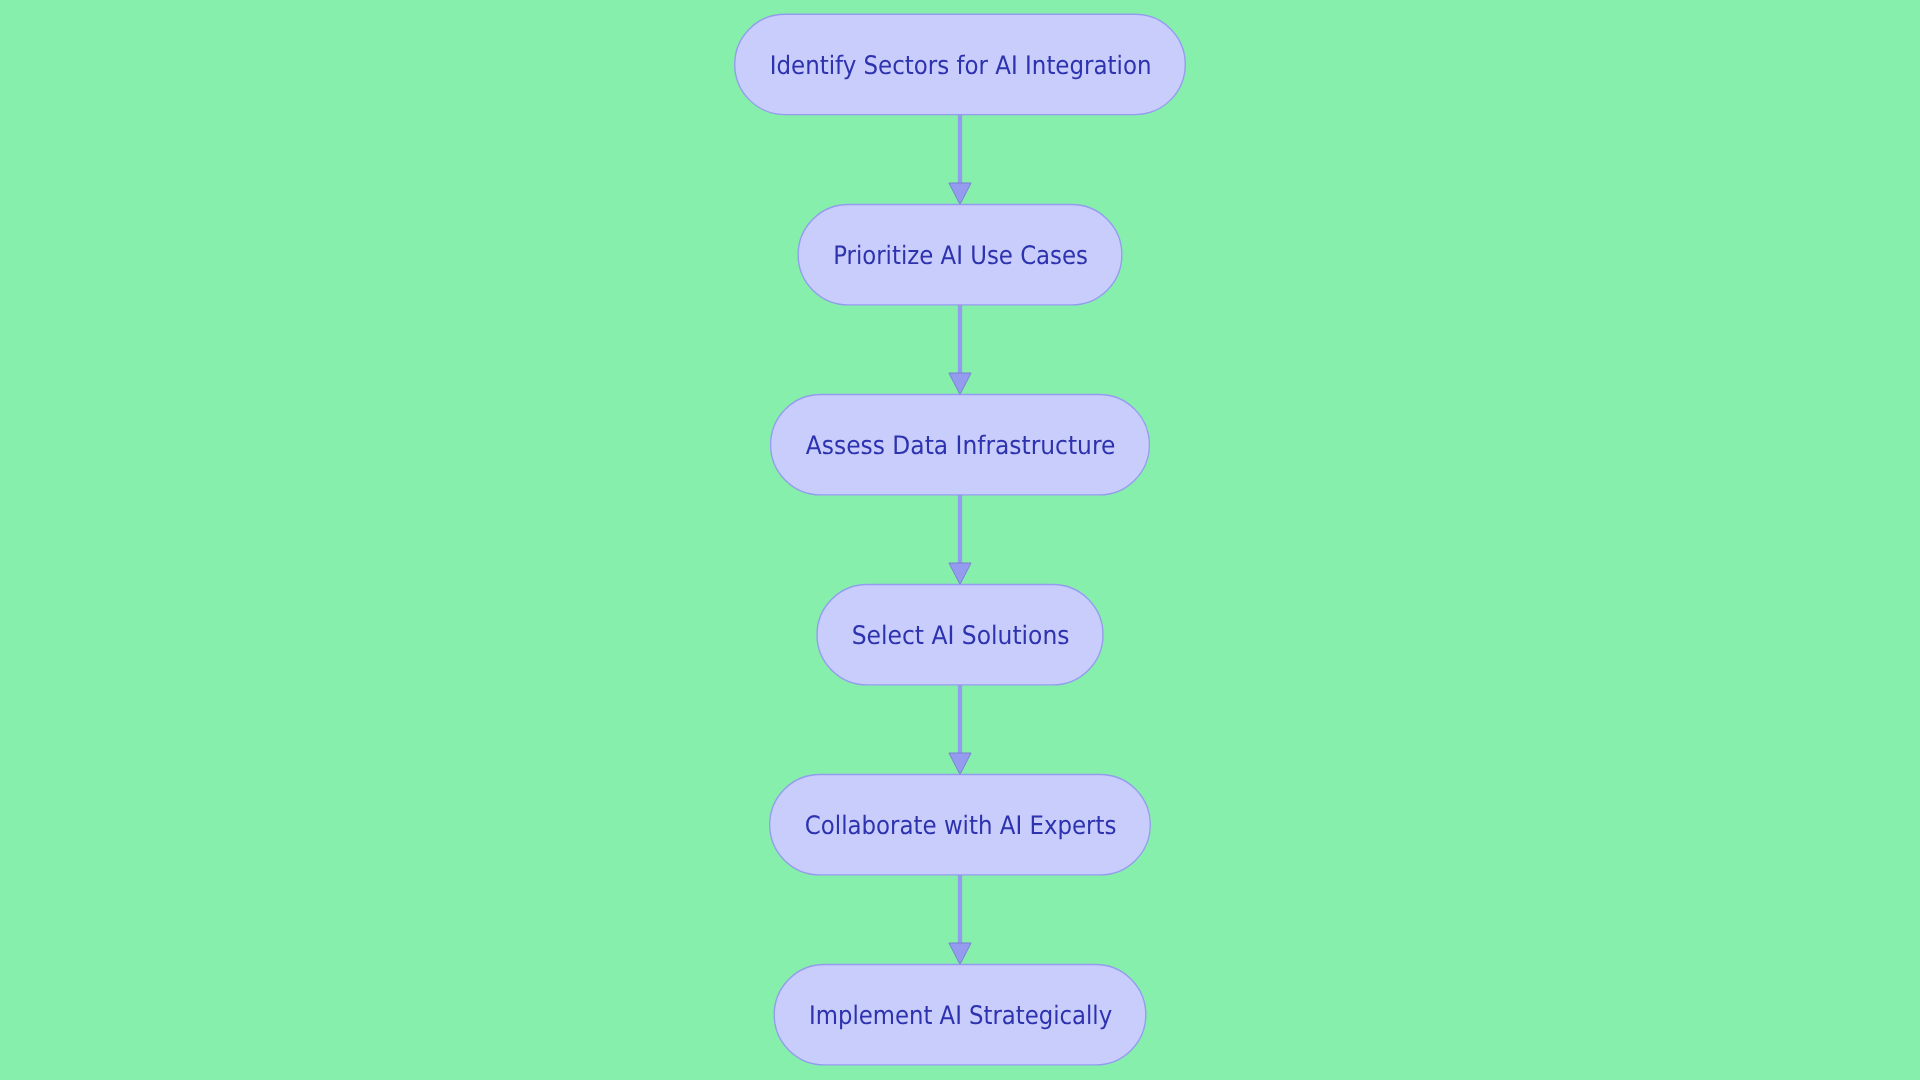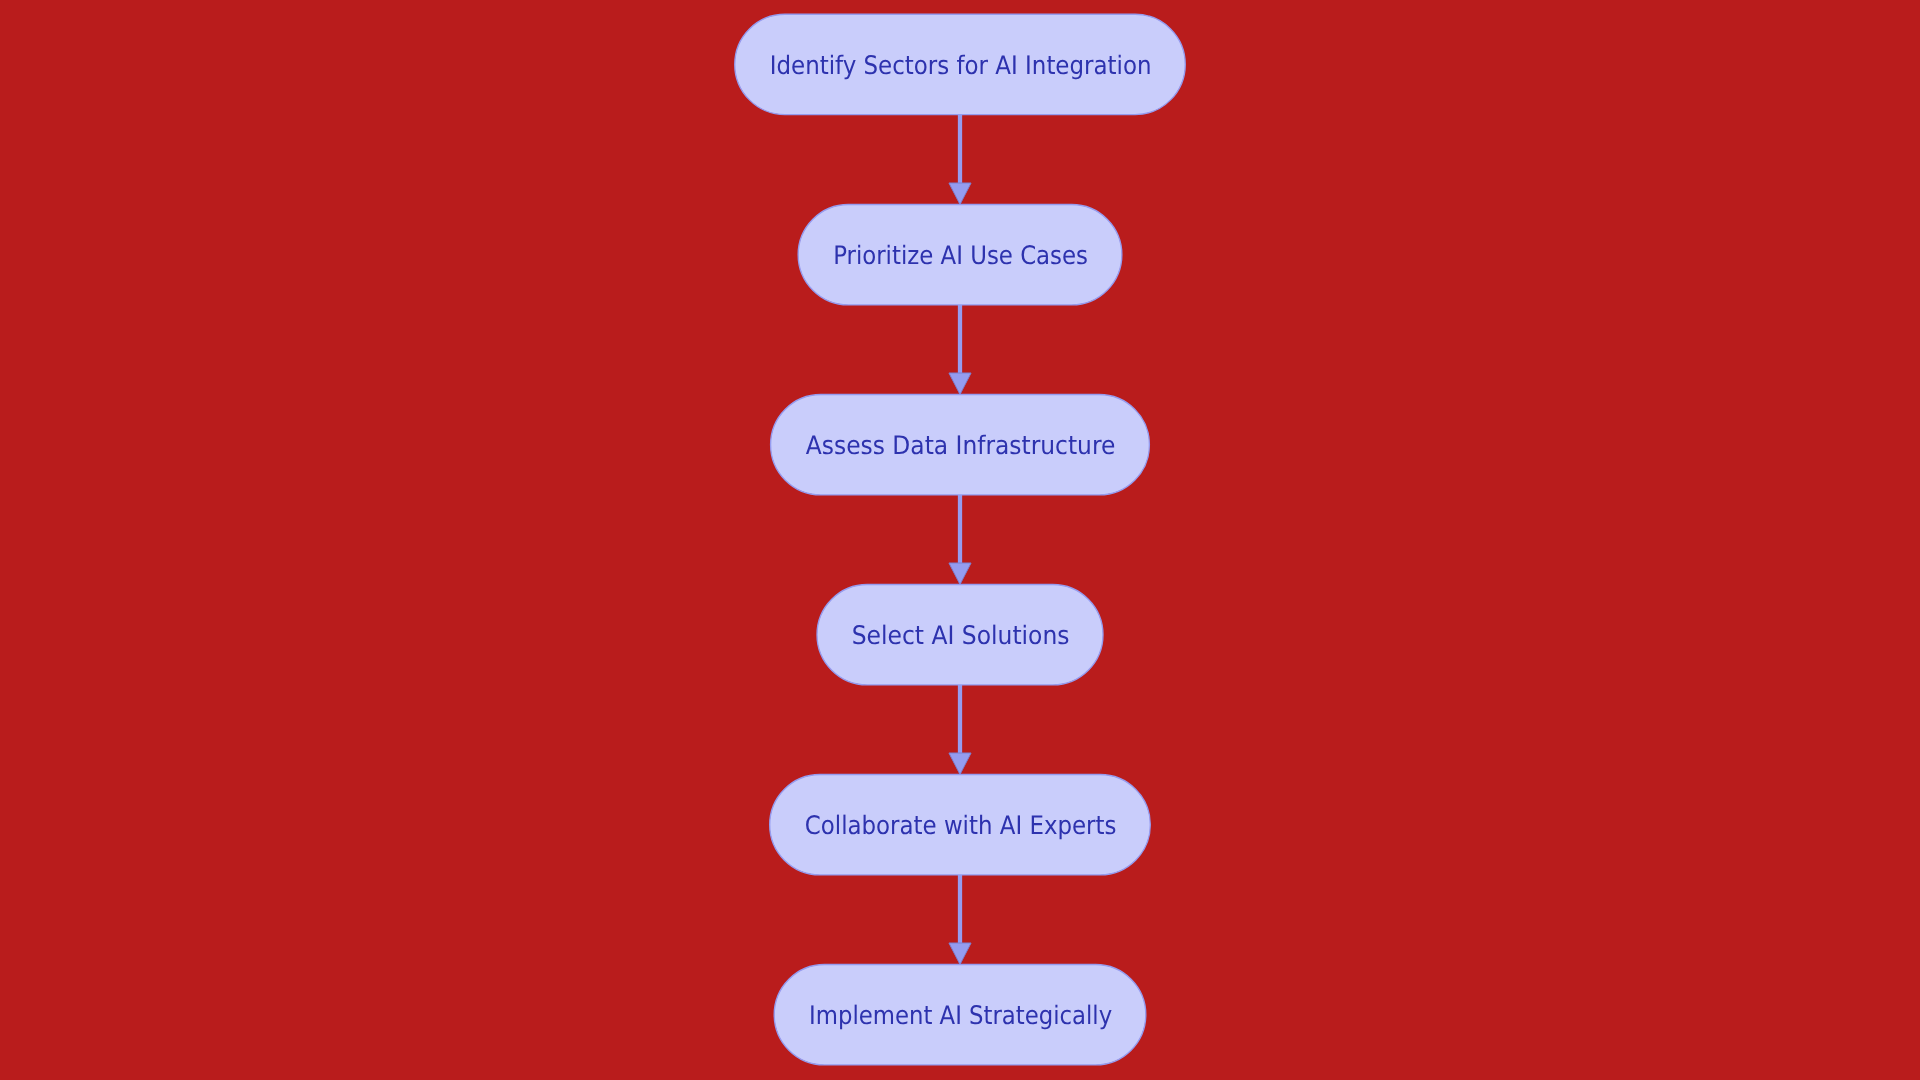--- a/index.html
+++ b/index.html
@@ -11,21 +11,21 @@
            will-change:transform;}
   .node-shape{shape-rendering:geometricPrecision;}
   .node-label{font-family:"DejaVu Sans",sans-serif;font-stretch:condensed;
               text-anchor:middle;dominant-baseline:alphabetic;
               -webkit-font-smoothing:antialiased;text-rendering:geometricPrecision;}
   .edge-line{fill:none;}
 </style>
 </head>
 <body style="background: rgb(255, 255, 255);">
 
-<div id="flowchart" style="background: #b91c1c;">
+<div id="flowchart" style="background: #86efac;">
   <svg id="diagram" width="1920" height="1080" viewBox="0 0 1920 1080">
 
     <g id="edge-layer">
       <g class="edge">
         <path class="edge-line" d="M960,114.55000000000001L960,185" stroke="#959cf0" stroke-width="4.3"></path>
         <path class="edge-arrow" d="M948.95,183L971.05,183L960,204.5Z" fill="#959cf0" stroke="#7a80d2" stroke-width="1"></path>
       </g>
       <g class="edge">
         <path class="edge-line" d="M960,304.9L960,375" stroke="#959cf0" stroke-width="4.3"></path>
         <path class="edge-arrow" d="M948.95,373L971.05,373L960,394.5Z" fill="#959cf0" stroke="#7a80d2" stroke-width="1"></path>

